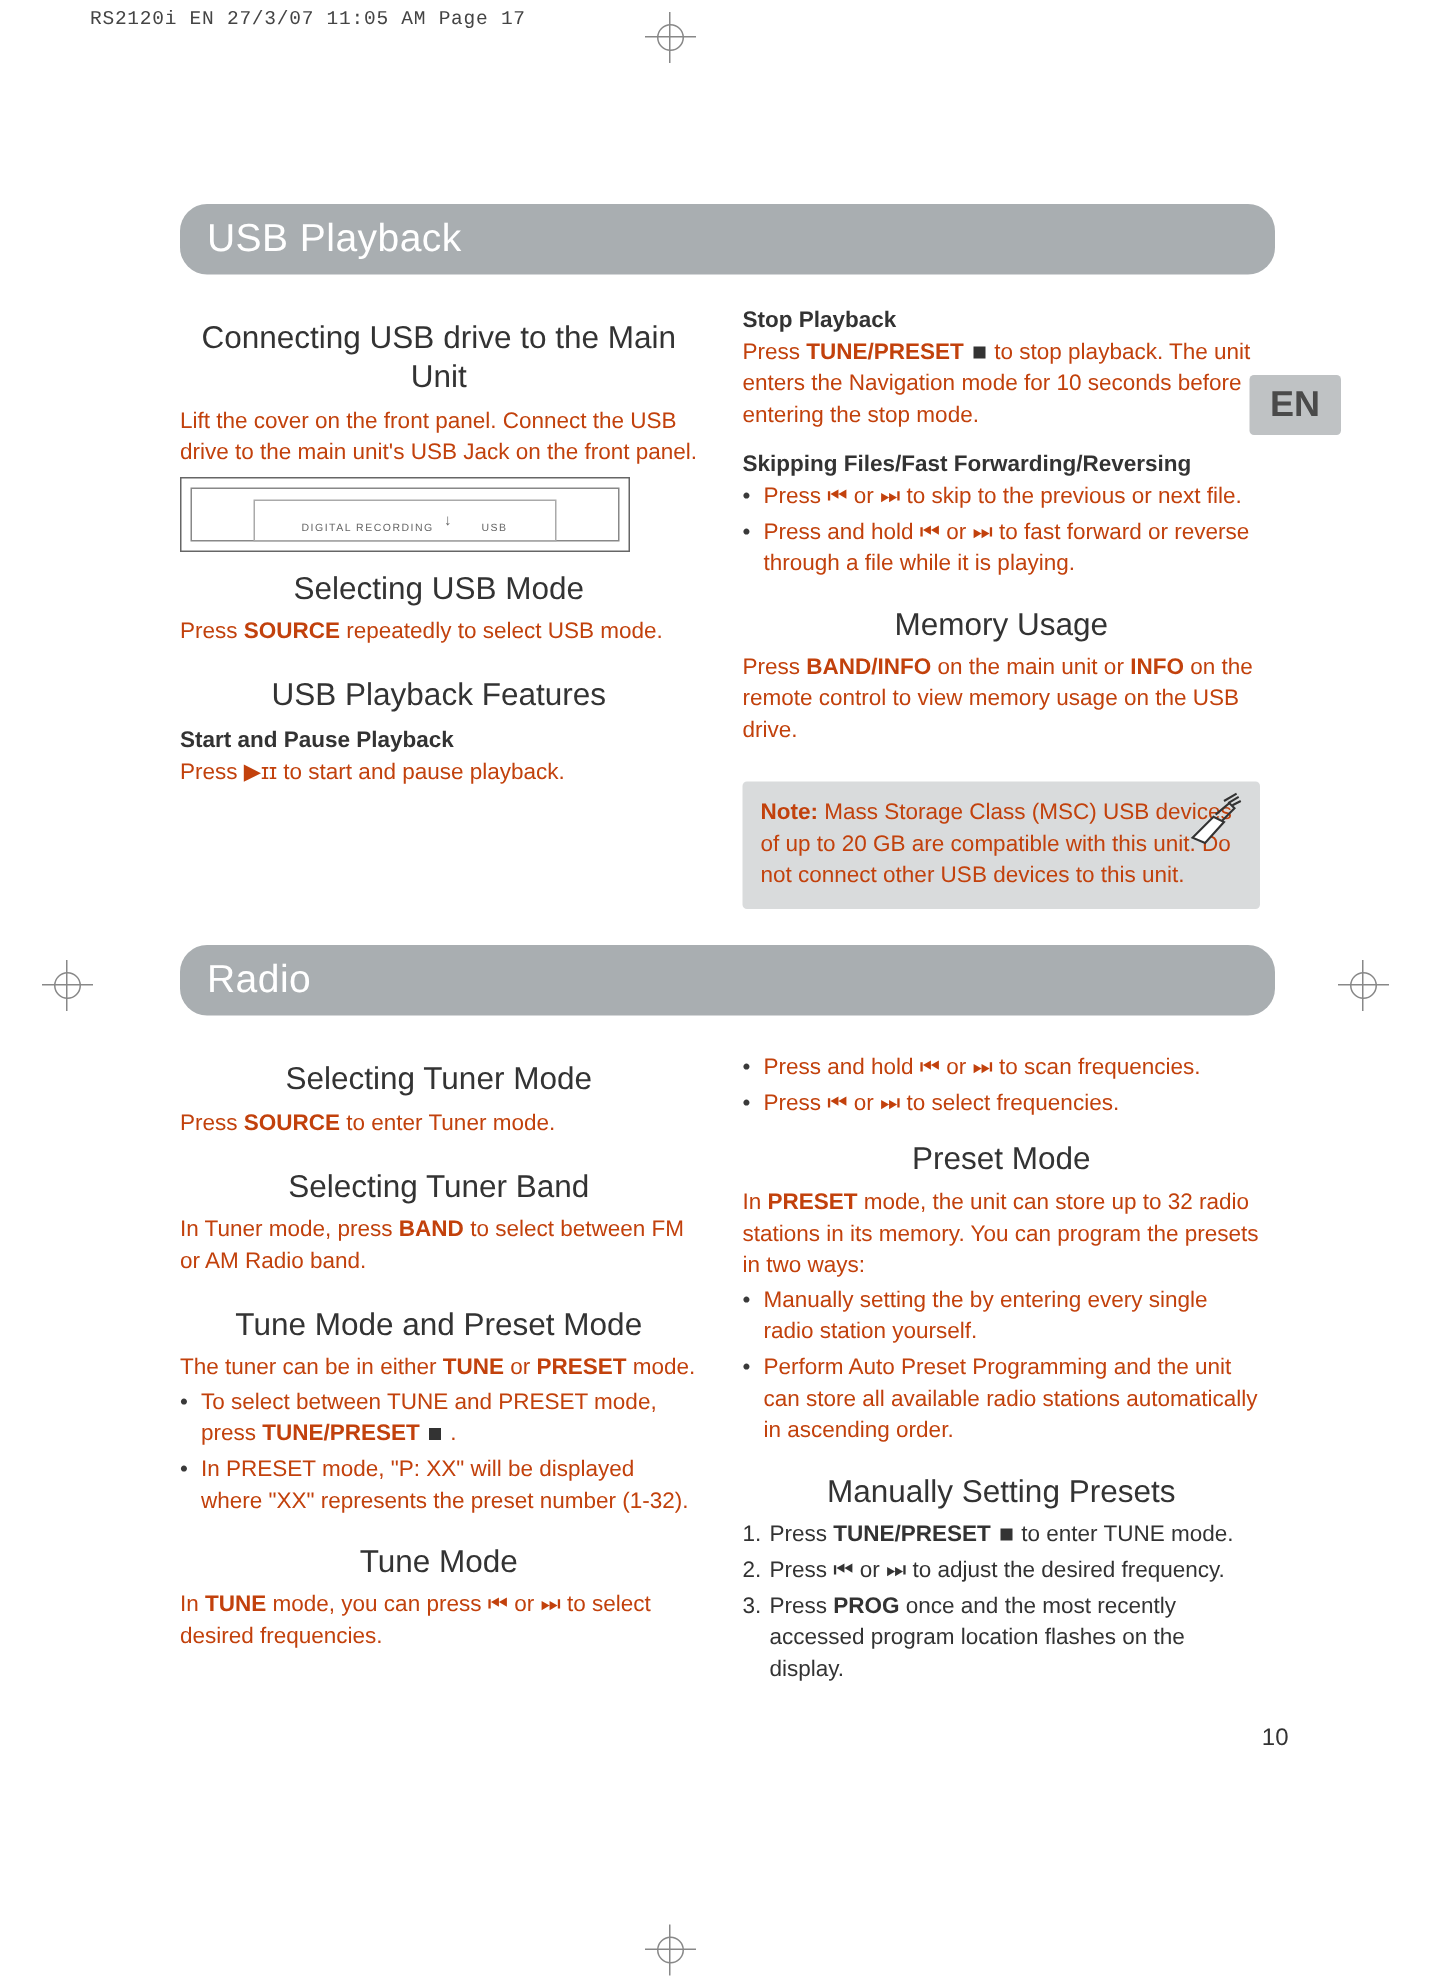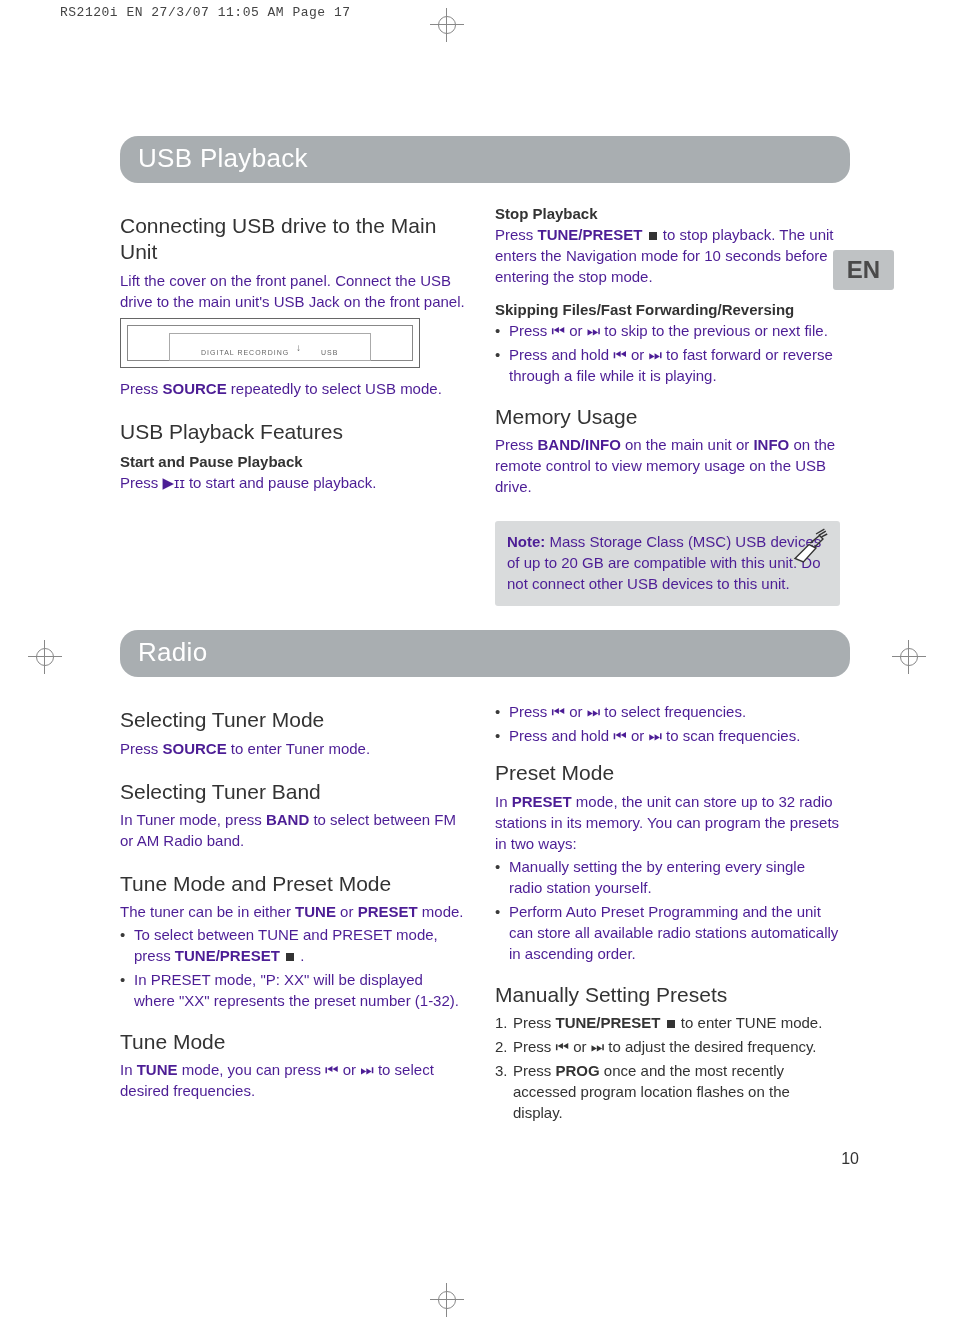--- a/index.html
+++ b/index.html
@@ -92,31 +92,32 @@
     gap: 30px;
   }
   .col { width: 345px; }
 
   h2.sub {
     font-size: 21px;
     font-weight: 400;
     color: #333;
     margin: 12px 0 4px 0;
     line-height: 1.25;
+    text-align: center;
   }
   h3.subsub {
     font-size: 15px;
     font-weight: bold;
     color: #333;
     margin: 8px 0 2px 0;
   }
   p.body, li.body, .body {
     font-size: 15px;
     line-height: 1.4;
-    color: #4c1d95;
+    color: #c2410c;
   }
   ul.bullets { list-style: none; margin: 2px 0 6px 0; }
   ul.bullets li { position: relative; padding-left: 14px; margin-bottom: 3px; }
   ul.bullets li::before {
     content: "•"; position: absolute; left: 0; top: 0; font-size: 15px; color: #3a3a3a;
   }
   ol.nums { list-style: none; margin: 2px 0 6px 0; counter-reset: step; }
   ol.nums li { position: relative; padding-left: 18px; margin-bottom: 3px; font-size: 15px; line-height: 1.4; }
   ol.nums li::before {
     counter-increment: step; content: counter(step) ".";
@@ -185,20 +186,21 @@
       <p class="body">Lift the cover on the front panel. Connect the USB drive to the main unit's USB Jack on the front panel.</p>
 
       <div class="front-panel">
         <div class="inner1"></div>
         <div class="inner2"></div>
         <span class="arrow">↓</span>
         <span class="label left-label">DIGITAL RECORDING</span>
         <span class="label right-label">USB</span>
       </div>
 
+      <h2 class="sub">Selecting USB Mode</h2>
       <p class="body">
         <span>Press </span><span class="bold">SOURCE</span><span> repeatedly to select USB mode.</span>
       </p>
 
       <h2 class="sub" style="margin-top:20px">USB Playback Features</h2>
       <h3 class="subsub">Start and Pause Playback</h3>
       <p class="body">Press  ▶ɪɪ  to start and pause playback.</p>
     </div>
 
     <div class="col">
@@ -260,22 +262,22 @@
       </ul>
 
       <h2 class="sub" style="margin-top:18px">Tune Mode</h2>
       <p class="body">
         <span>In </span><span class="bold">TUNE</span><span> mode, you can press  ⏮  or  ⏭  to select desired frequencies.</span>
       </p>
     </div>
 
     <div class="col">
       <ul class="bullets" style="margin-top:6px">
+        <li class="body">Press and hold  ⏮  or  ⏭  to scan frequencies.</li>
         <li class="body">Press  ⏮  or  ⏭  to select frequencies.</li>
-        <li class="body">Press and hold  ⏮  or  ⏭  to scan frequencies.</li>
       </ul>
 
       <h2 class="sub" style="margin-top:14px">Preset Mode</h2>
       <p class="body">
         <span>In </span><span class="bold">PRESET</span><span> mode, the unit can store up to 32 radio stations in its memory. You can program the presets in two ways:</span>
       </p>
       <ul class="bullets">
         <li class="body">Manually setting the by entering every single radio station yourself.</li>
         <li class="body">Perform Auto Preset Programming and the unit can store all available radio stations automatically in ascending order.</li>
       </ul>

